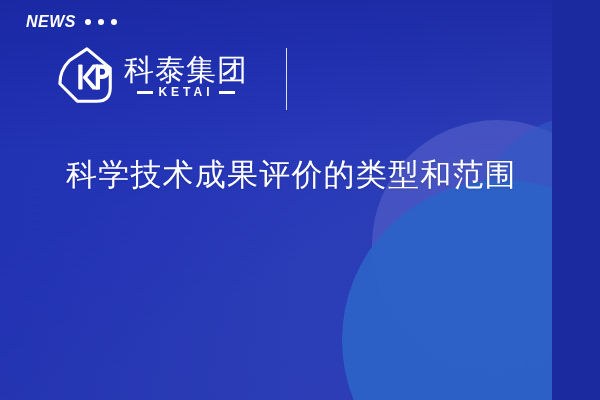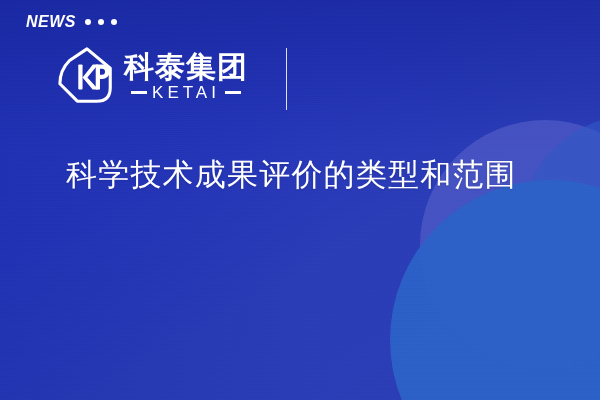--- a/index.html
+++ b/index.html
@@ -2,21 +2,21 @@
 <html><head>
 <meta charset="utf-8">
 <style>
   html, body {
     margin: 0;
     padding: 0;
     background: #1b2a9e;
   }
   #banner {
     position: relative;
-    width: 600px;
+    width: 552px;
     height: 400px;
     overflow: hidden;
     background: #a16207;
     font-family: "Liberation Sans", "DejaVu Sans", sans-serif;
     text-align: right;
     -webkit-font-smoothing: antialiased;
   }
   
   .bg-base {
     position: absolute;
@@ -120,40 +120,40 @@
   }
   #logo-wordmark {
     margin-left: 6px;
     display: flex;
     flex-direction: column;
     align-items: center;
   }
   #logo-cn {
     color: #ffffff;
     font-size: 30px;
-    font-weight: bold;
+    font-weight: normal;
     line-height: 1.05;
     letter-spacing: 1px;
     font-family: "DejaVu Sans", "Liberation Sans", sans-serif;
   }
   #logo-en-row {
     display: flex;
     align-items: center;
     gap: 5px;
     margin-top: 1px;
   }
   #logo-en-row .rule {
     width: 16px;
     height: 3px;
     background: #ffffff;
   }
   #logo-en {
     color: #ffffff;
-    font-size: 17px;
-    font-weight: normal;
+    font-size: 12px;
+    font-weight: bold;
     letter-spacing: 4px;
     line-height: 1;
   }
   
   #lockup-divider {
     position: absolute;
     left: 286px;
     top: 48px;
     width: 1px;
     height: 62px;

